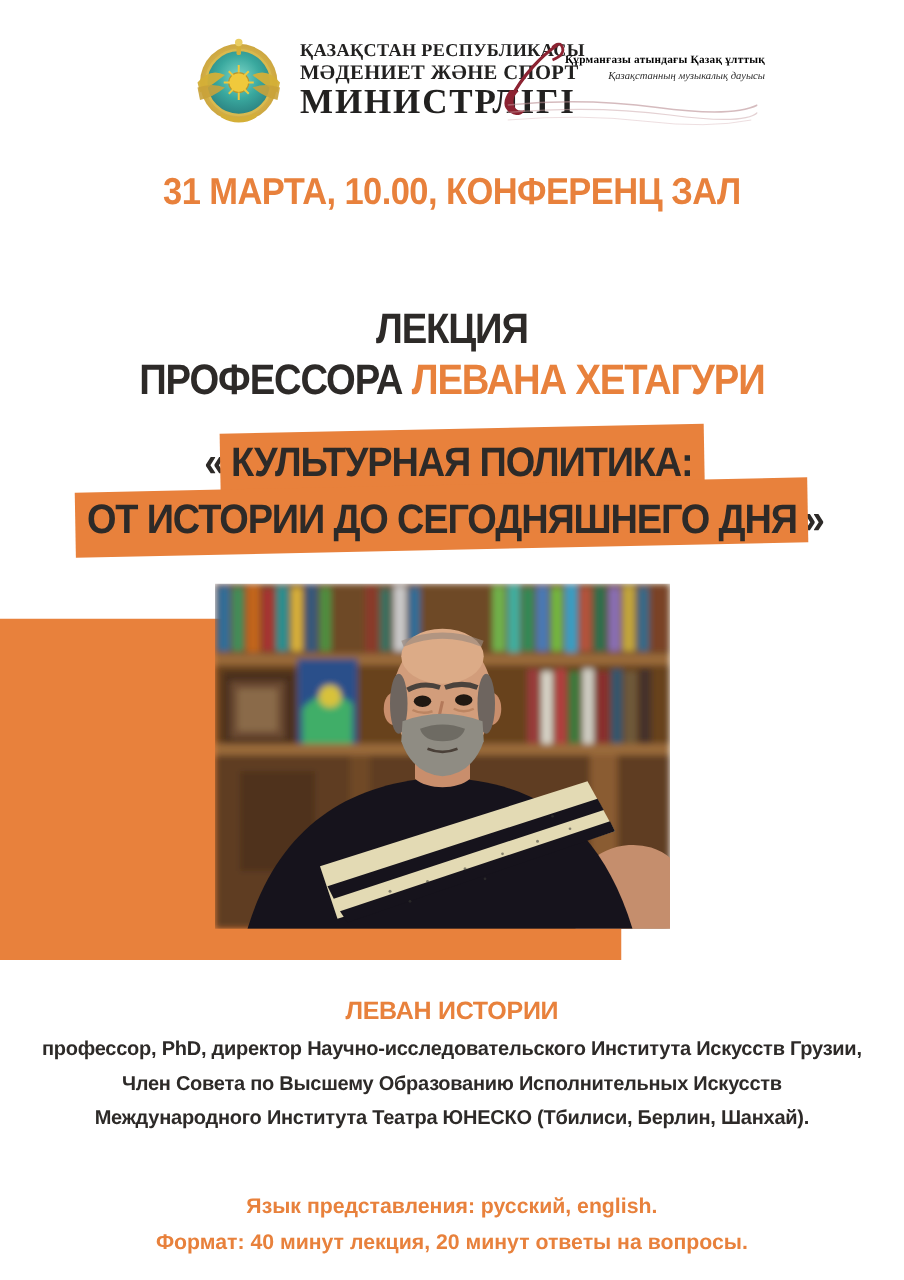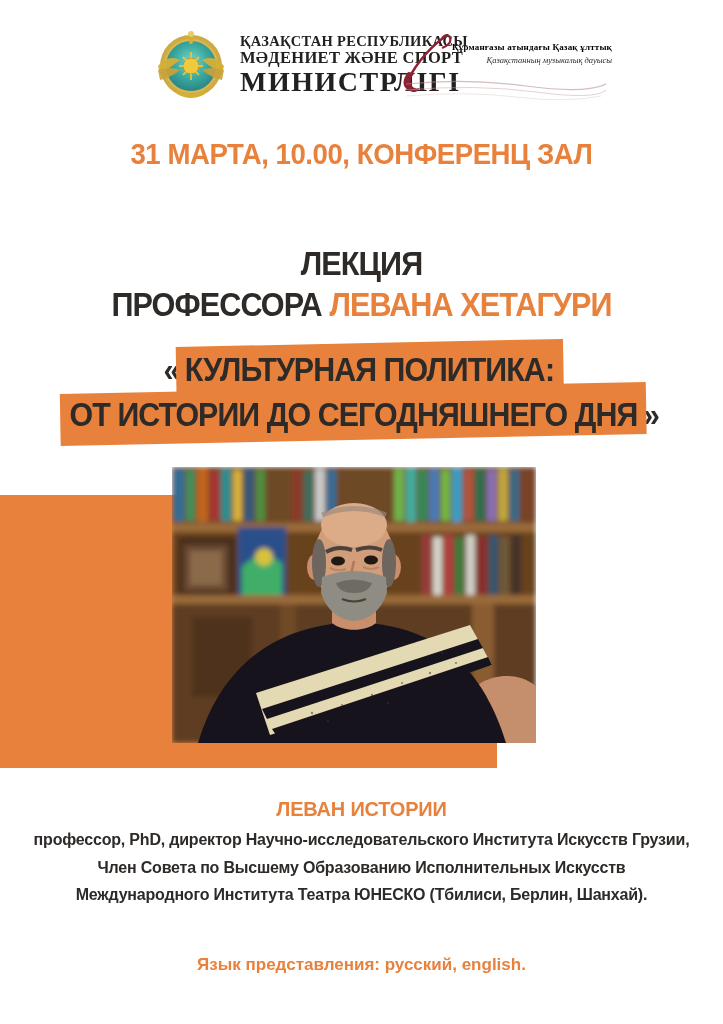--- a/index.html
+++ b/index.html
@@ -228,15 +228,16 @@
 
   <div class="speaker-name">ЛЕВАН ИСТОРИИ</div>
   <div class="bio">
     <div>профессор, PhD, директор Научно-исследовательского Института Искусств Грузии,</div>
     <div>Член Совета по Высшему Образованию Исполнительных Искусств</div>
     <div>Международного Института Театра ЮНЕСКО (Тбилиси, Берлин, Шанхай).</div>
   </div>
 
   <div class="footer">
     <div>Язык представления: русский, english.</div>
+    <div>Формат: 40 минут лекция, 20 минут ответы на вопросы.</div>
   </div>
 
 </div>
 
 </body></html>

